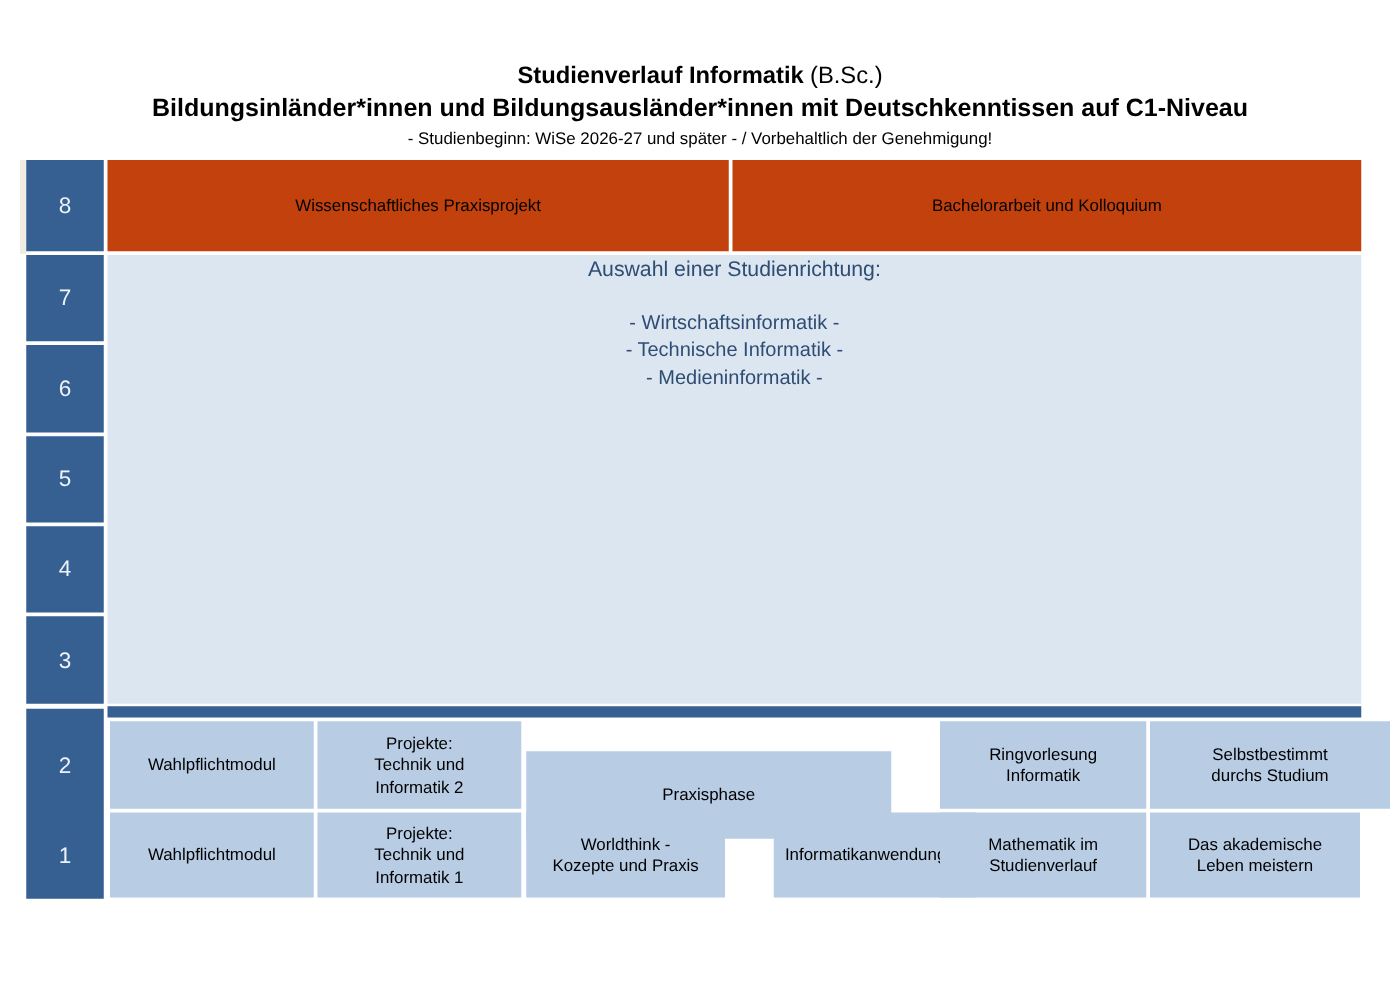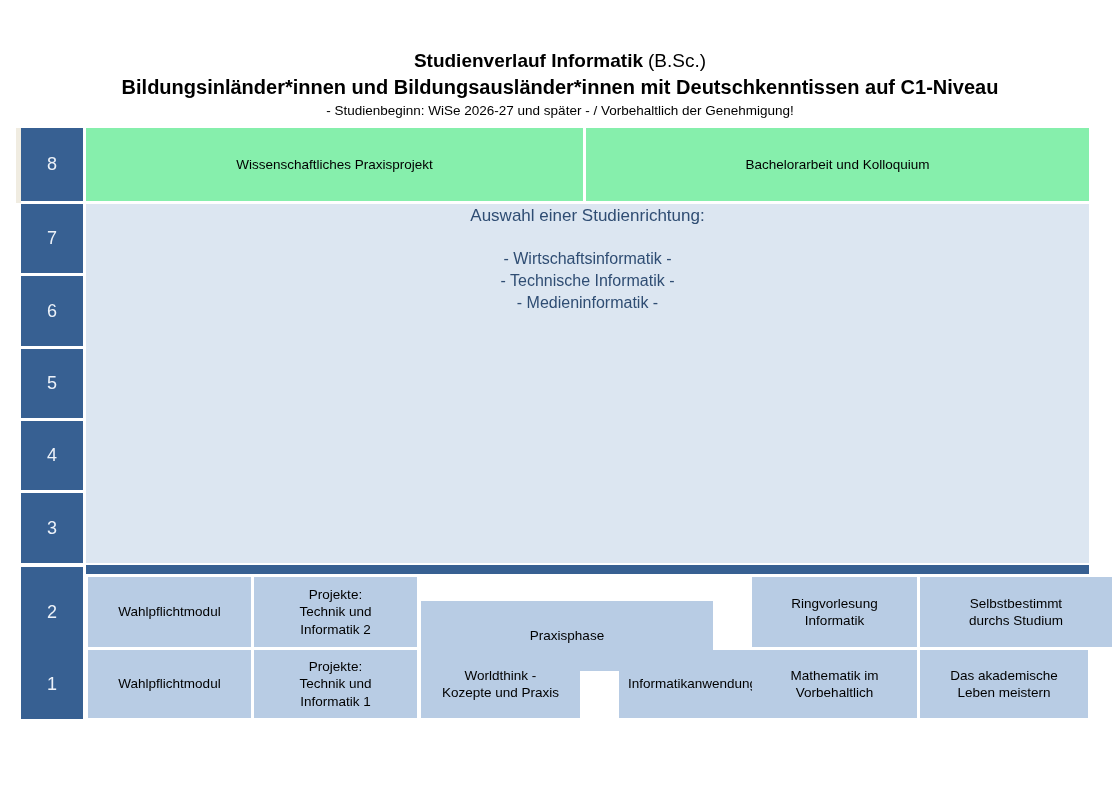--- a/index.html
+++ b/index.html
@@ -82,21 +82,21 @@
     width: 5px;
     height: 75px;
     background: #F0ECE1;
   }
 
   
   .orange-cell {
     position: absolute;
     top: 128px;
     height: 73px;
-    background: #86efac;
+    background: #c2410c;
     display: flex;
     align-items: center;
     justify-content: center;
     font-size: 13.5px;
     color: #000000;
     text-align: center;
   }
   .orange-a { left: 86px;  width: 497px; }
   .orange-b { left: 586px; width: 503px; }
 
@@ -212,17 +212,17 @@
 durchs Studium</div>
 
   <div class="module-cell row1 r1-c1">Wahlpflichtmodul</div>
   <div class="module-cell row1 r1-c2">Projekte:
 Technik und
 Informatik 1</div>
   <div class="module-cell row1 r1-c3">Worldthink -
 Kozepte und Praxis</div>
   <div class="module-cell row1 r1-c4">Informatikanwendungen</div>
   <div class="module-cell row1 r1-c5">Mathematik im
-Vorbehaltlich</div>
+Studienverlauf</div>
   <div class="module-cell row1 r1-c6">Das akademische
 Leben meistern</div>
 
 </div>
 
 </body></html>

